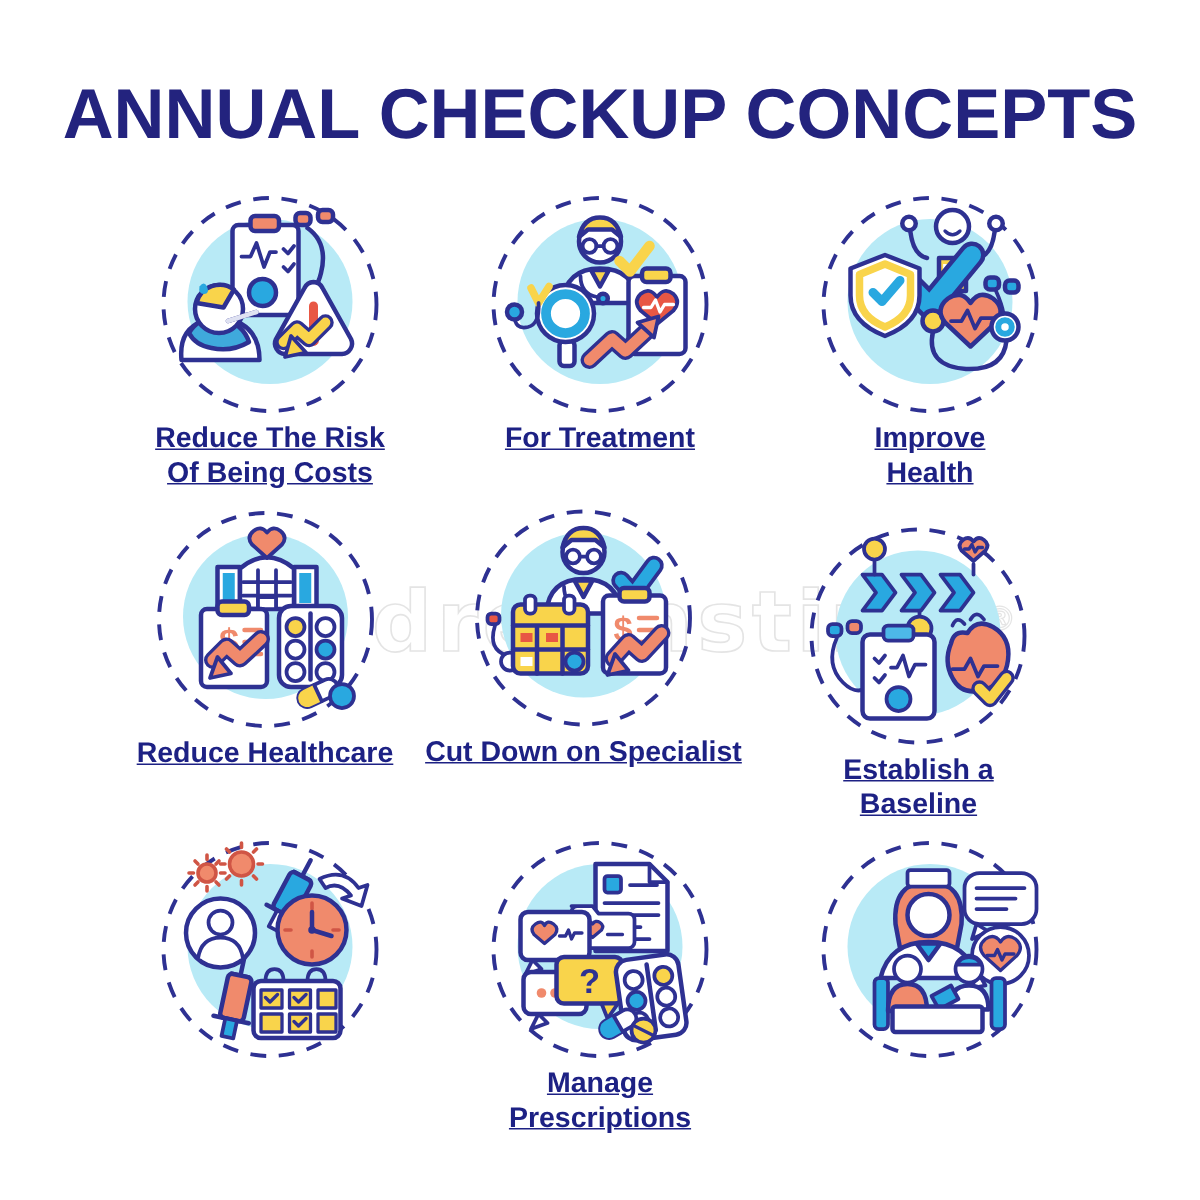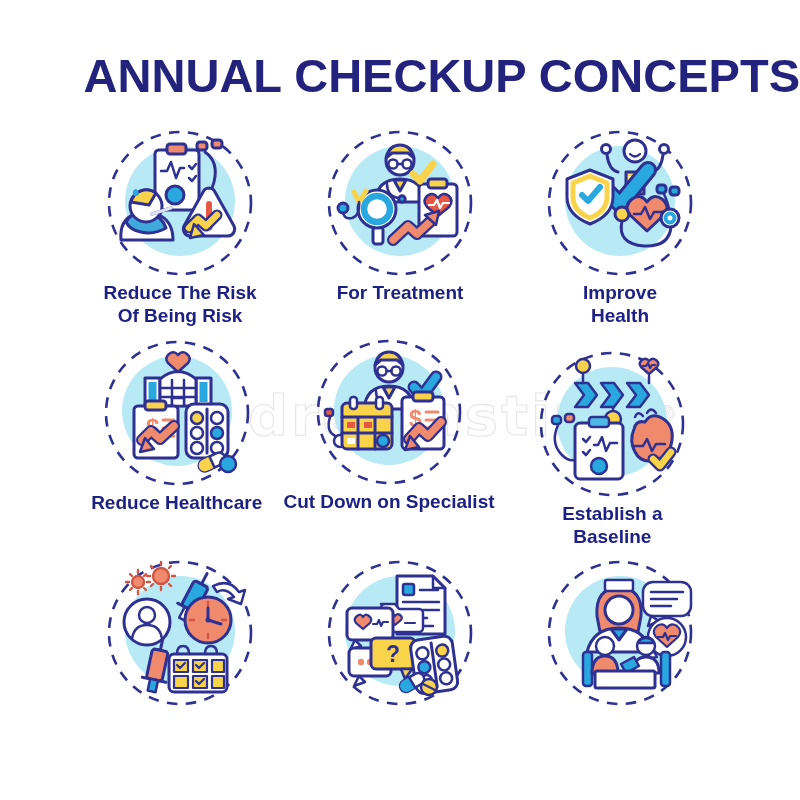--- a/index.html
+++ b/index.html
@@ -1,29 +1,29 @@
 <!DOCTYPE html>
 <html><head>
 <meta charset="utf-8">
 <style>
   html,body{margin:0;padding:0;background:#fff;}
   .canvas{position:relative;width:800px;height:800px;background:#ffffff;overflow:hidden;
           font-family:"Liberation Sans",sans-serif;}
-  .title{position:absolute;top:48px;left:0;width:800px;text-align:right;
+  .title{position:absolute;top:48px;left:0;width:800px;text-align:center;
          font-size:47px;font-weight:bold;letter-spacing:0px;color:#23237e;}
   .watermark{position:absolute;top:383px;left:248px;font-size:56px;letter-spacing:3px;
              font-family:"DejaVu Sans",sans-serif;font-weight:bold;color:transparent;
              -webkit-text-stroke:1.1px rgba(130,130,130,0.22);pointer-events:none;user-select:none;}
   .watermark .rsym{font-size:22px;vertical-align:14px;-webkit-text-stroke:0.8px rgba(130,130,130,0.22);}
   .row{position:absolute;left:70px;width:660px;display:flex;}
   .row1{top:128px}.row2{top:337px}.row3{top:558px}
   .cell{width:220px;display:flex;flex-direction:column;align-items:center;}
   .art{width:150px;height:150px;}
   .cap{margin-top:3px;text-align:center;font-weight:bold;font-size:19px;line-height:1.22;color:#1d2184;}
-  .cap span{display:block;}
+  .cap span{display:block;text-decoration:underline;}
   
   .o{stroke:#2e3192;stroke-width:3;stroke-linecap:round;stroke-linejoin:round;}
   .t2{stroke-width:2.2;} .t25{stroke-width:2.5;}
   .nf{fill:none}.wf{fill:#fff}.yf{fill:#f9d44b}.bf{fill:#29a8e0}.of{fill:#f08a6c}
   .rf{fill:#e85744}.cf{fill:#b8eaf6}
   .ring{fill:none;stroke:#2e3192;stroke-width:2.6;stroke-dasharray:10.5 8.5;}
   .ys{stroke:#f9d44b;fill:none;stroke-linecap:round;stroke-linejoin:round;}
   .os{stroke:#f08a6c;fill:none;stroke-linecap:round;stroke-linejoin:round;}
   .bs{stroke:#29a8e0;fill:none;stroke-linecap:round;stroke-linejoin:round;}
   .nvs{stroke:#2e3192;fill:none;stroke-linecap:round;stroke-linejoin:round;}
@@ -74,21 +74,21 @@
             <circle class="o wf" cx="41" cy="78" r="16"></circle>
             <path class="o yf" d="M26,74 a16,16 0 0,1 25,-9 l-7,12 z"></path>
             <path fill="#29a8e0" d="M28,63 q3,-4 5,0 q2,5 -2,5 q-4,0 -3,-5 z"></path>
             <line class="o" x1="47" y1="86" x2="66" y2="80" stroke-width="7"></line>
             <line x1="47" y1="86" x2="66" y2="80" stroke="#dfe2f2" stroke-width="3" stroke-linecap="round"></line>
           </g>
         </svg>
       </div>
       <figcaption class="cap">
         <span>Reduce The Risk</span>
-        <span>Of Being Risk</span>
+        <span>Of Being Costs</span>
       </figcaption>
     </figure>
 
     <figure class="cell" style="margin:0">
       <div class="art">
         <svg viewBox="0 0 150 150" width="150" height="150">
           <circle class="ring" cx="75" cy="75" r="71"></circle>
           <circle class="cf" cx="75" cy="73" r="55"></circle>
           <g>
             <path class="o wf" d="M50,74 q2,-23 25,-23 q23,0 25,23 z"></path>
@@ -426,20 +426,24 @@
             <g transform="rotate(-30 88 124)">
               <rect class="o wf t25" x="74" y="118" width="26" height="12" rx="6"></rect>
               <path class="bf" d="M74,124 a6,6 0 0,1 6,-6 h7 v12 h-7 a6,6 0 0,1 -6,-6 z"></path>
               <line class="o t25" x1="87" y1="118" x2="87" y2="130"></line>
             </g>
             <circle class="o yf t25" cx="104" cy="129" r="8"></circle>
             <line class="o t2" x1="98" y1="126" x2="110" y2="132"></line>
           </g>
         </svg>
       </div>
+      <figcaption class="cap">
+        <span>Manage</span>
+        <span>Prescriptions</span>
+      </figcaption>
     </figure>
 
     <figure class="cell" style="margin:0">
       <div class="art">
         <svg viewBox="0 0 150 150" width="150" height="150">
           <circle class="ring" cx="75" cy="75" r="71"></circle>
           <circle class="cf" cx="75" cy="73" r="55"></circle>
           <g>
             <path class="o of" d="M52,58 q-2,-28 22,-28 q24,0 22,28 l-3,16 h-38 z"></path>
             <rect class="o wf t25" x="60" y="22" width="28" height="11" rx="2"></rect>

